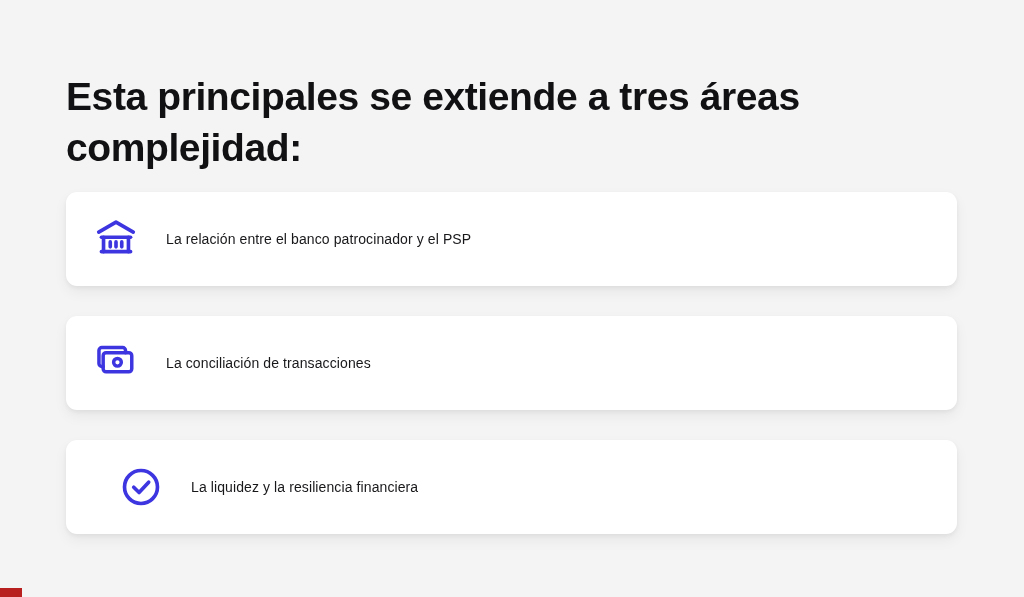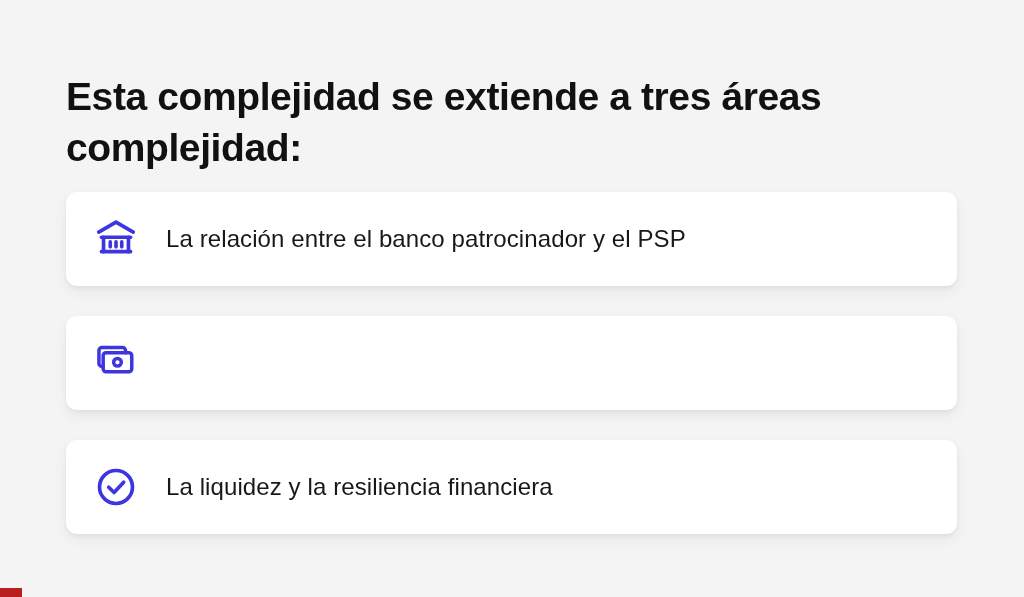--- a/index.html
+++ b/index.html
@@ -53,36 +53,37 @@
     background: #ffffff;
     border-radius: 11px;
     box-shadow: 0 2px 4px rgba(17, 17, 19, 0.05),
                 0 6px 14px rgba(17, 17, 19, 0.055);
     display: flex;
     align-items: center;
     margin-bottom: 30px;
   }
   .card:last-child {
     margin-bottom: 0;
+    padding-left: 25px;
   }
 
   .card-icon {
     width: 100px;
     min-width: 100px;
     display: flex;
     align-items: center;
     justify-content: center;
     color: #3d35e0;
   }
   .card-icon svg {
     display: block;
   }
 
   .card-label {
-    font-size: 24px;
+    font-size: 14px;
     line-height: 28px;
     color: #18181b;
     letter-spacing: 0.1px;
     font-weight: 400;
     padding-right: 24px;
   }
 
   .corner-marker {
     position: absolute;
     left: 0;
@@ -91,21 +92,21 @@
     height: 9px;
     background: #b81f1f;
   }
 </style>
 </head>
 <body>
 
 <div class="slide">
 
   <h1 class="heading">
-    <span class="line">Esta complejidad se extiende a tres áreas</span>
+    <span class="line">Esta principales se extiende a tres áreas</span>
     <span class="line">complejidad:</span>
   </h1>
 
   <div class="card-list">
 
     <div class="card">
       <span class="card-icon">
         <svg width="46" height="46" viewBox="0 0 24 24" fill="none" stroke="currentColor" stroke-width="1.9" stroke-linecap="round" stroke-linejoin="round" aria-hidden="true">
           <path d="M3 8.4 12 3.2l9 5.2"></path>
           <path d="M4.4 11.1h15.2"></path>
@@ -121,20 +122,21 @@
     </div>
 
     <div class="card">
       <span class="card-icon">
         <svg width="44" height="44" viewBox="0 0 24 24" fill="none" stroke="currentColor" stroke-width="1.9" stroke-linecap="round" stroke-linejoin="round" aria-hidden="true">
           <path d="M6.6 6.4H19a1.6 1.6 0 0 1 1.6 1.6v7.2a1.6 1.6 0 0 1-1.6 1.6H6.6A1.6 1.6 0 0 1 5 15.2V8a1.6 1.6 0 0 1 1.6-1.6Z"></path>
           <path d="M17.2 6.4V5.2a1.6 1.6 0 0 0-1.6-1.6H4.3A1.6 1.6 0 0 0 2.7 5.2v7.1a1.6 1.6 0 0 0 1.6 1.6H5"></path>
           <circle cx="12.8" cy="11.6" r="2.1"></circle>
         </svg>
       </span>
+      <span class="card-label">La conciliación de transacciones</span>
     </div>
 
     <div class="card">
       <span class="card-icon">
         <svg width="46" height="46" viewBox="0 0 24 24" fill="none" stroke="currentColor" stroke-width="1.9" stroke-linecap="round" stroke-linejoin="round" aria-hidden="true">
           <circle cx="12" cy="12" r="8.6"></circle>
           <path d="M8.2 12.1 11 14.9l5-5.4"></path>
         </svg>
       </span>
       <span class="card-label">La liquidez y la resiliencia financiera</span>

